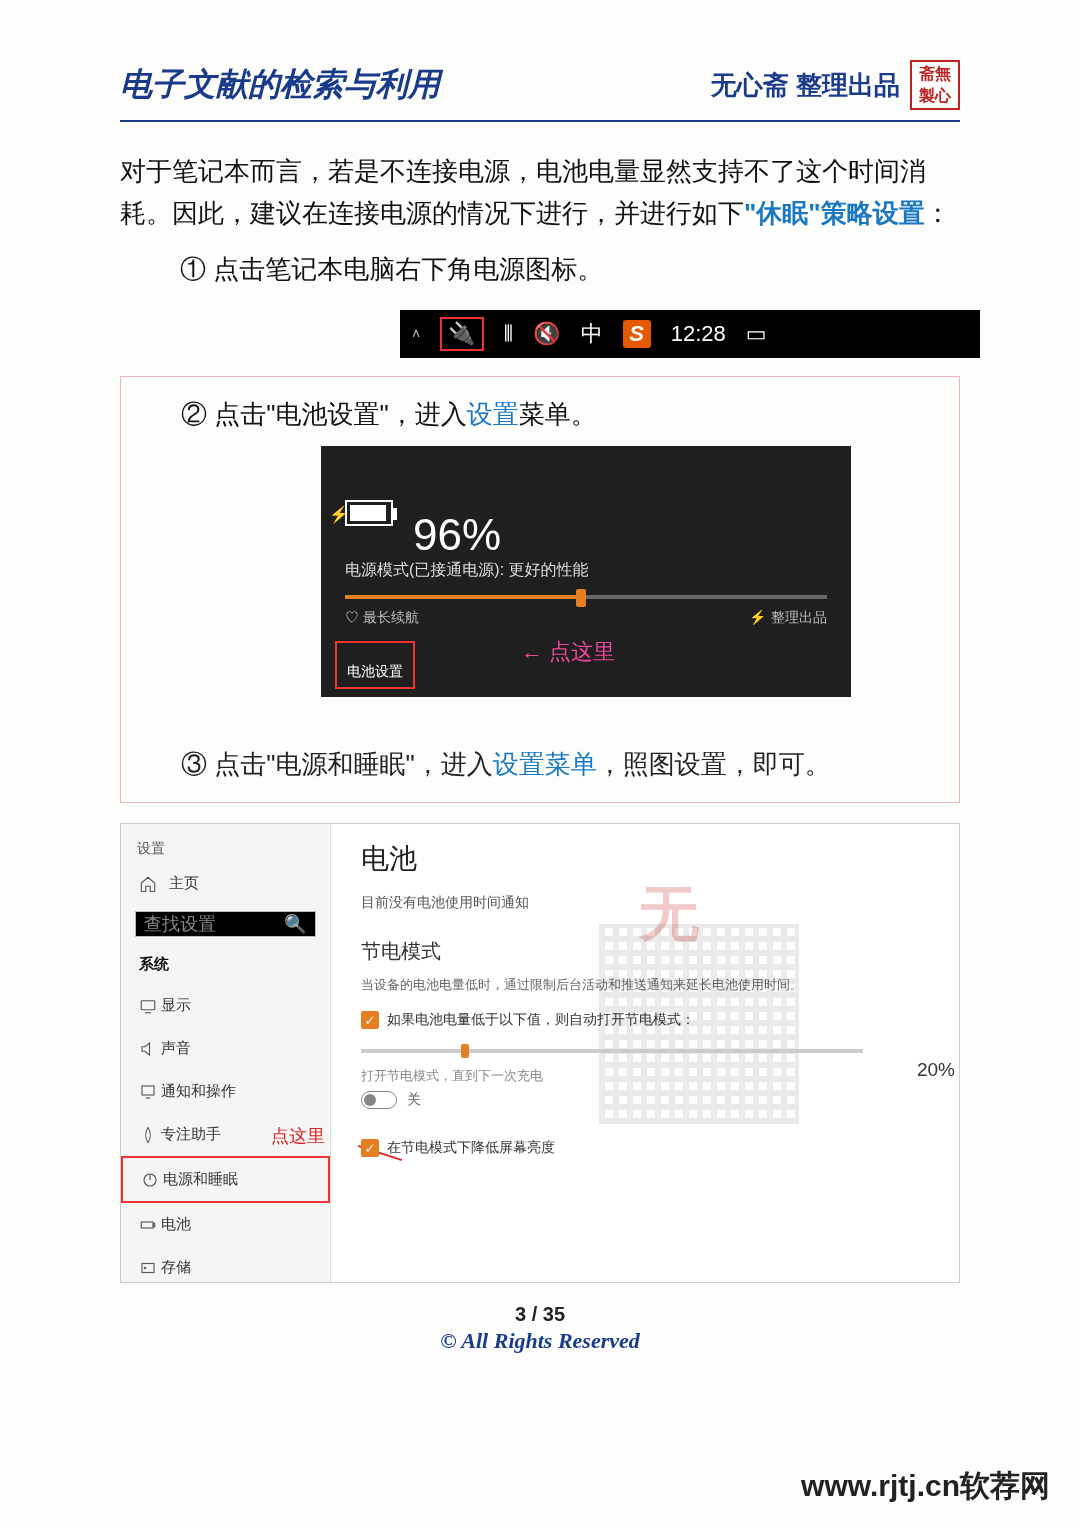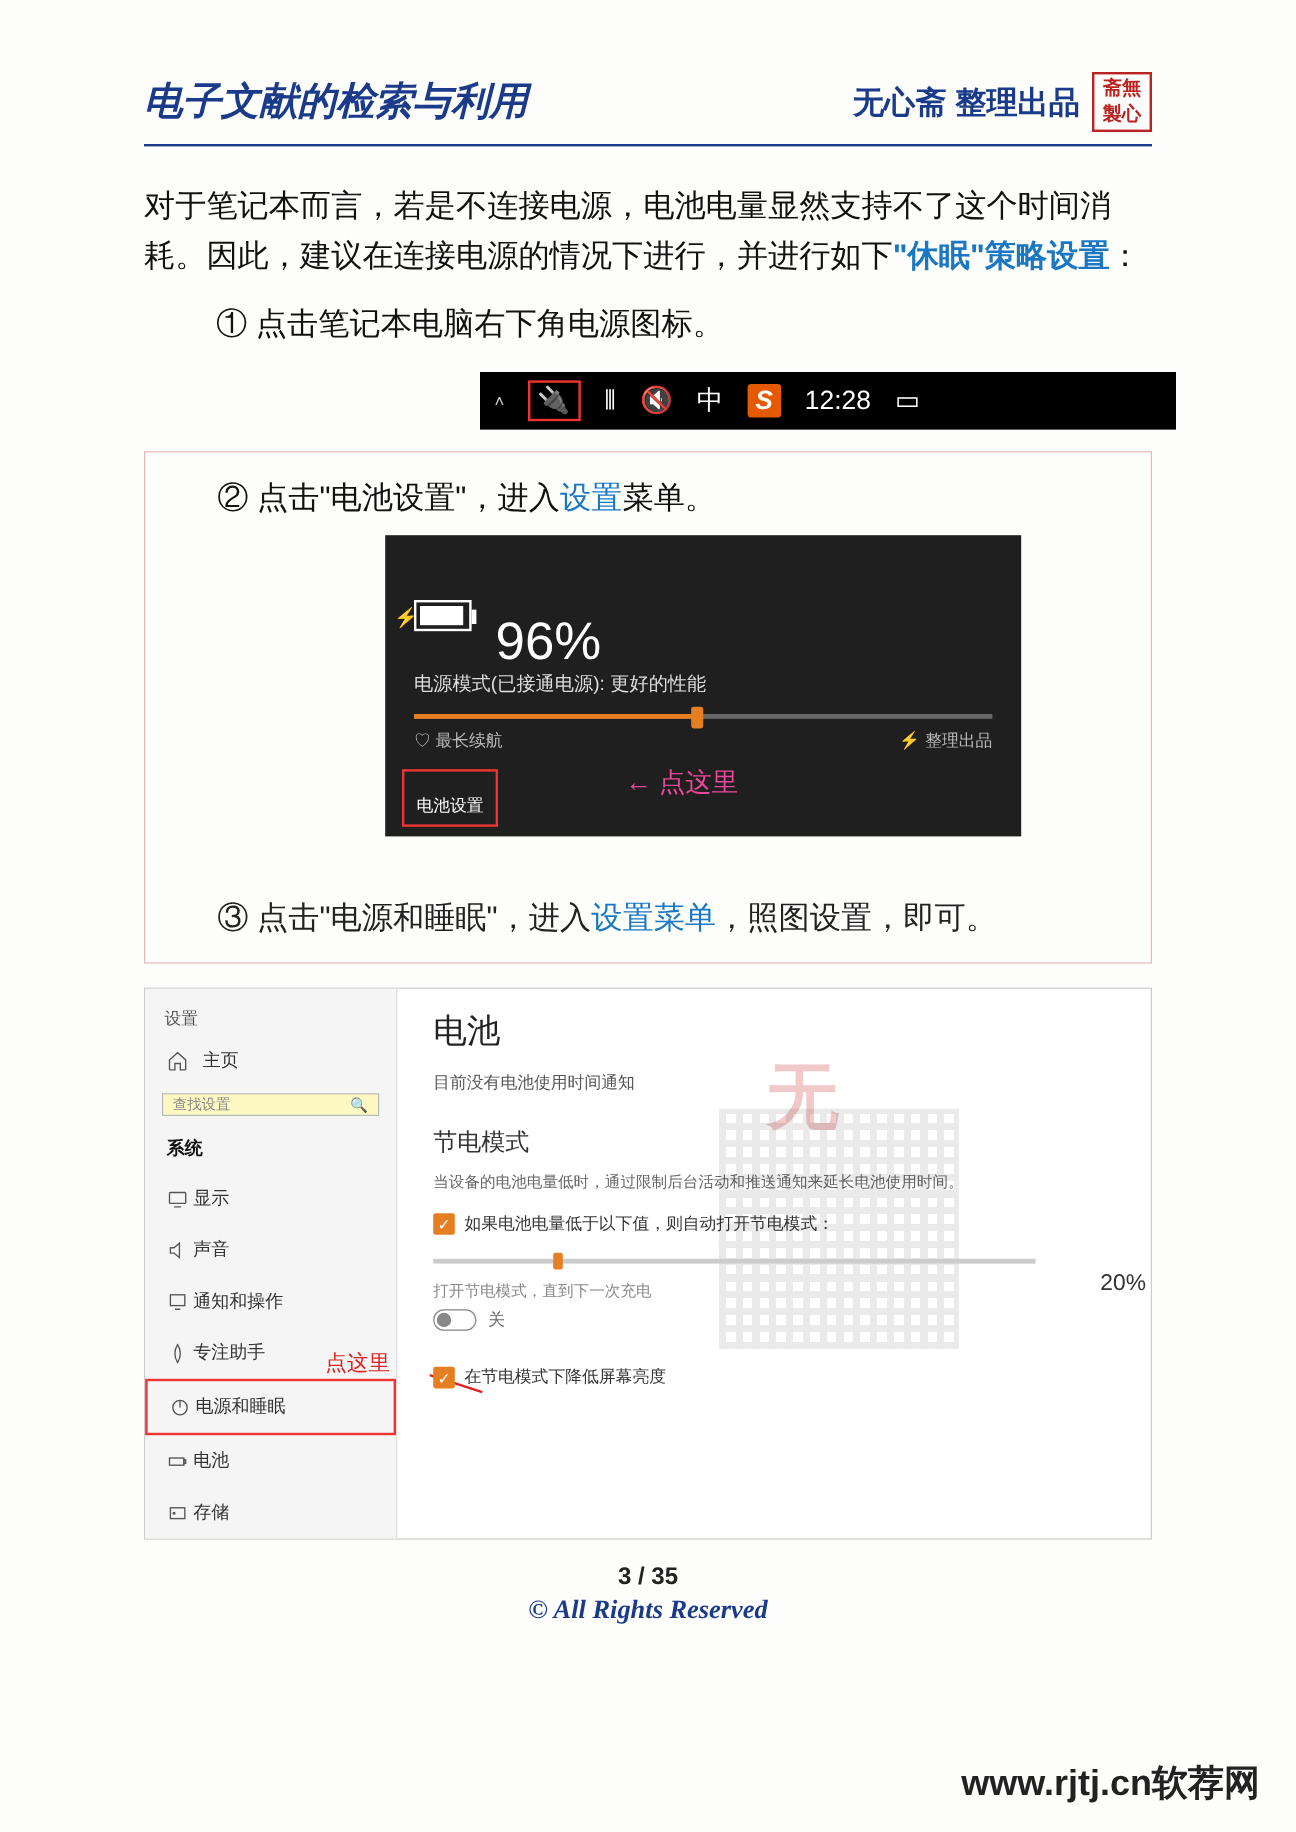--- a/index.html
+++ b/index.html
@@ -128,21 +128,21 @@
     font-size: 16px;
     color: #333;
     border: 1px solid #ccc;
     height: 460px;
     position: relative;
     background: #fff;
   }
   .settings-left { width: 210px; background: #f5f5f5; border-right: 1px solid #ddd; padding: 12px 0; display: flex; flex-direction: column; }
   .settings-title { padding: 4px 16px; font-size: 14px; color: #555; }
   .home-row { padding: 12px 18px; display: flex; align-items: center; gap: 12px; font-size: 15px; }
-  .search-box { margin: 6px 14px 14px 14px; height: 34px; border: 1px solid #bbb; display: flex; align-items: center; padding: 0 8px; color: #888; font-size: 12px; justify-content: space-between; background: #fef9c3; }
+  .search-box { margin: 6px 14px 14px 14px; height: 34px; border: 1px solid #bbb; display: flex; align-items: center; padding: 0 8px; color: #888; font-size: 18px; justify-content: space-between; background: #000000; }
   .sys-label { padding: 4px 18px; color: #111; font-weight: bold; font-size: 15px; margin-bottom: 6px; }
   .nav-item { padding: 12px 18px; display: flex; align-items: center; gap: 4px; font-size: 15px; position: relative; }
   .nav-item.red { border: 2px solid #e33; }
   .click-here-red { position: absolute; left: 230px; top: 300px; transform: translateX(-80px); color: #d22; font-size: 18px; }
   .arrow-red { position: absolute; left: 236px; top: 328px; width: 46px; height: 2px; background: #d22; transform: rotate(18deg); }
   .arrow-red::after { content: ""; position: absolute; left: -3px; top: -4px; border: 5px solid transparent; border-right: 10px solid #d22; }
   .settings-right { flex: 1; padding: 16px 28px 0 30px; position: relative; }
   .sr-title { font-size: 28px; color: #222; margin-bottom: 10px; }
   .sr-line { font-size: 14px; color: #555; margin: 16px 0 26px 0; }
   .sr-sub { font-size: 20px; margin: 18px 0 10px 0; }

